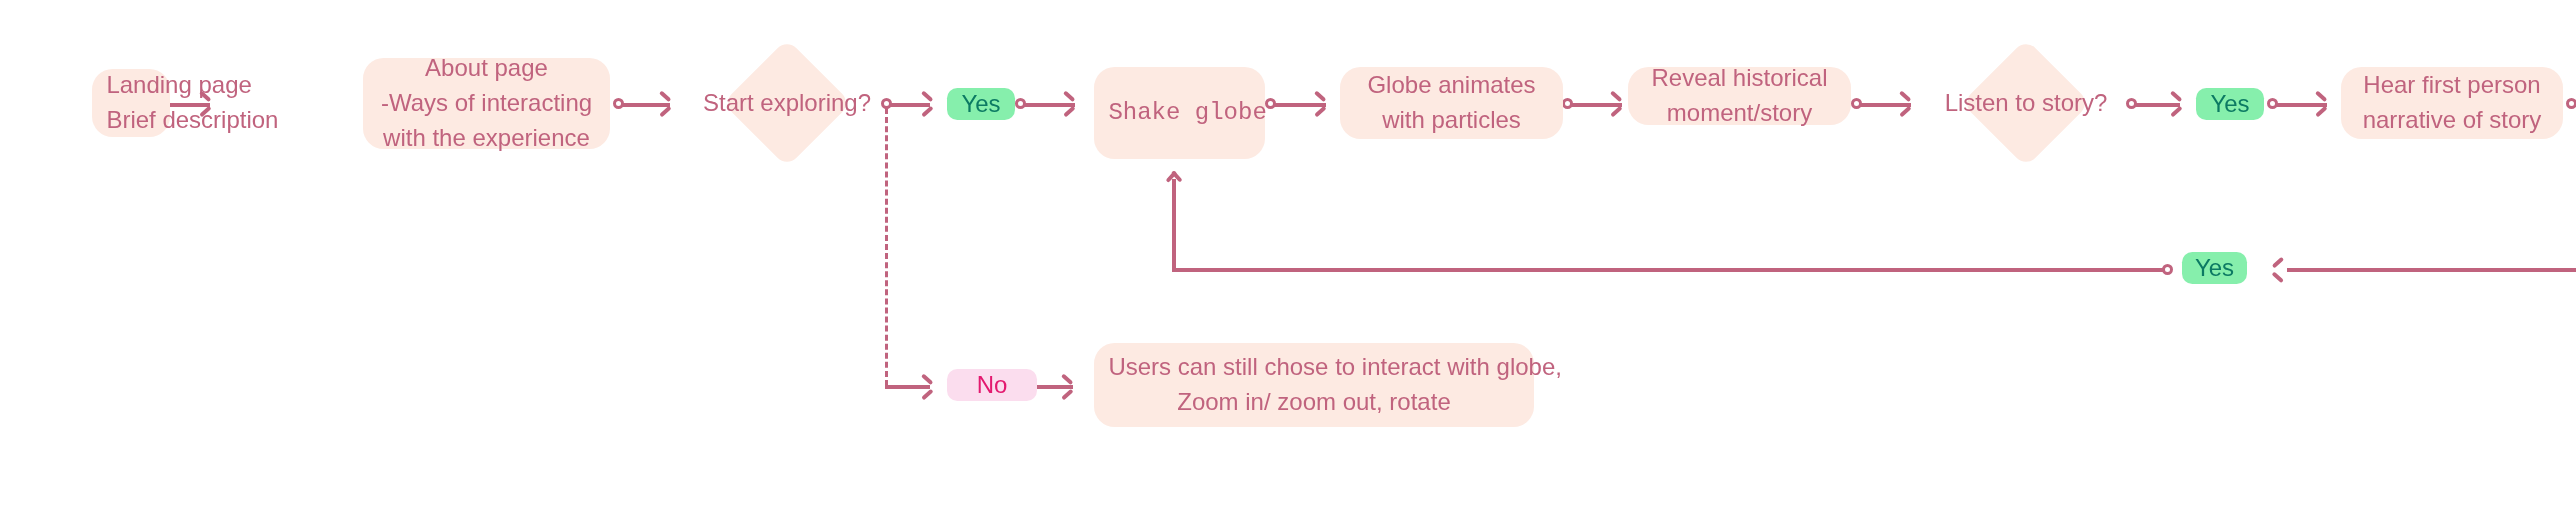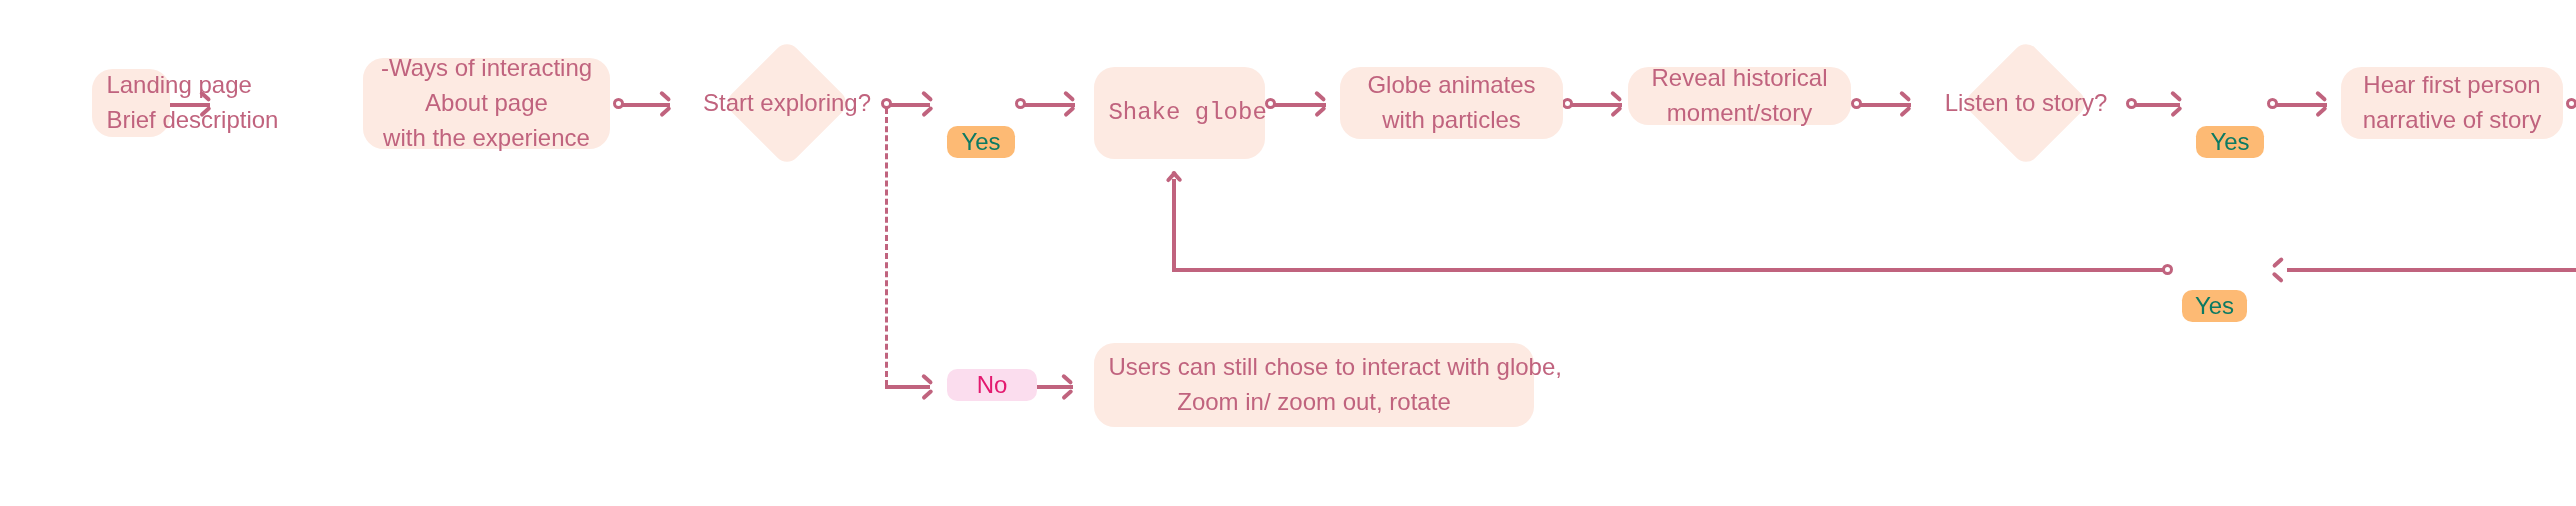--- a/index.html
+++ b/index.html
@@ -51,21 +51,21 @@
   
   .badge{
     position:absolute;
     display:flex;
     align-items:center;
     justify-content:center;
     border-radius:10.3px;
     font-size:24px;
     box-sizing:border-box;
   }
-  .badge-yes{background:#fdba74;color:#0c7a63;margin-top:38px;}
+  .badge-yes{background:#86efac;color:#0c7a63;}
   .badge-no{background:#fbddee;color:#e3196f;}
 
   
   .conn{position:absolute;}
   .seg{position:absolute;background:#c0637e;}
   .seg-h{height:3.6px;}
   .seg-v{width:3.6px;}
   .dash-v{
     position:absolute;
     width:0;
@@ -205,22 +205,22 @@
 
   <div class="node" style="left:92px; top:69px; width:78px; height:68px;">
     <span class="lines">
       <span class="ln">Landing page</span>
       <span class="ln">Brief description</span>
     </span>
   </div>
 
   <div class="node" style="left:363px; top:58px; width:247px; height:91px;">
     <span class="lines">
+      <span class="ln">About page</span>
       <span class="ln">-Ways of interacting</span>
-      <span class="ln">About page</span>
       <span class="ln">with the experience</span>
     </span>
   </div>
 
   <div class="diamond" style="left:688px; top:39px; width:198px; height:128px;">
     <div class="dshape" style="width:91px;height:91px;"></div>
     <div class="dlabel">
       <span class="ln">Start exploring?</span>
     </div>
   </div>

